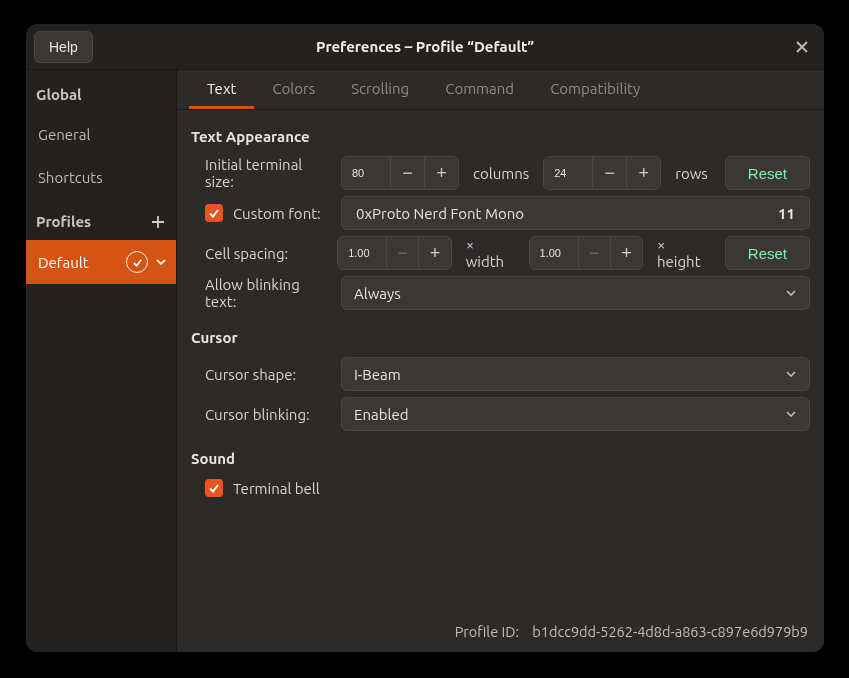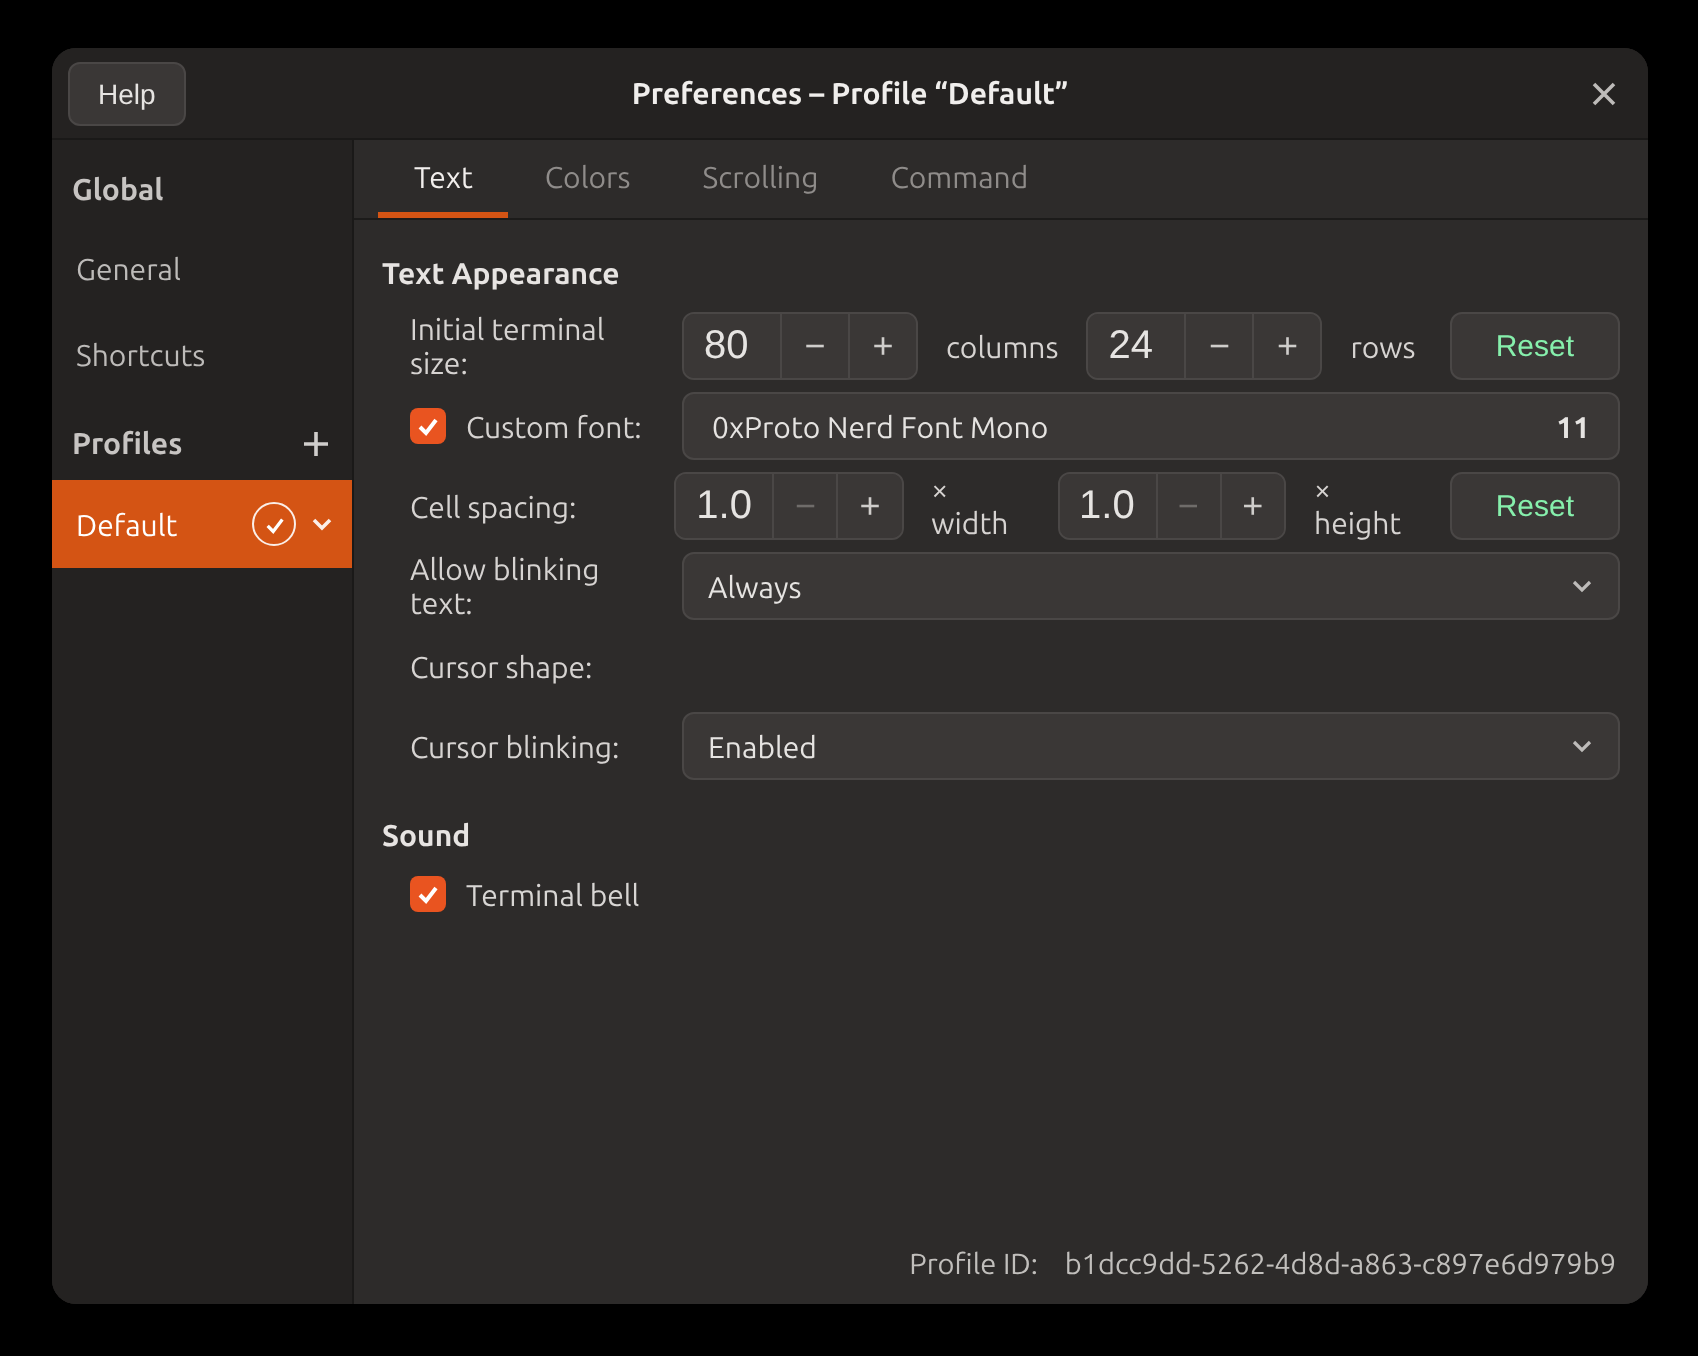--- a/index.html
+++ b/index.html
@@ -80,21 +80,21 @@
     flex-shrink: 0;
   }
   .checkbox svg { width: 12px; height: 12px; stroke: #fff; }
   
   .spin {
     display: inline-flex; height: 34px; border: 1px solid #4a4746; border-radius: 6px;
     overflow: hidden; background: #3a3736;
   }
   .spin input {
     width: 48px; background: #3a3736; border: none; color: #e6e4e2;
-    padding: 0 10px; font-size: 20px; outline: none;
+    padding: 0 10px; font-size: 11px; outline: none;
   }
   .spin button {
     width: 34px; background: #3a3736; border: none; border-left: 1px solid #4a4746;
     color: #cfcdcb; cursor: pointer; font-size: 18px; display: flex; align-items: center; justify-content: center;
   }
   .spin button.dim { color: #6f6c6a; }
   .unit { color: #d6d3d1; padding: 0 4px; }
   .reset {
     margin-left: auto; height: 34px; padding: 0 22px; background: #3a3736;
     border: 1px solid #4a4746; border-radius: 6px; color: #86efac; cursor: pointer; font-size: 15px;
@@ -160,20 +160,21 @@
       </div>
     </div>
 
     <div class="main">
 
       <div class="tabs">
         <div class="tab active">Text</div>
         <div class="tab">Colors</div>
         <div class="tab">Scrolling</div>
         <div class="tab">Command</div>
+        <div class="tab">Compatibility</div>
       </div>
 
       <div class="content">
 
         <div class="section-head">Text Appearance</div>
 
         <div class="row">
           <div class="label">Initial terminal size:</div>
           <div class="spin">
             <input value="80" style="">
@@ -225,23 +226,30 @@
         <div class="row">
           <div class="label">Allow blinking text:</div>
           <div class="sel">
             <span>Always</span>
             <svg class="chev2" viewBox="0 0 12 12" fill="none" stroke-width="1.6">
                 <path d="M2 4 L6 8 L10 4"></path>
               </svg>
           </div>
         </div>
 
+        <div class="section-head" style="padding-top:16px;">Cursor</div>
 
         <div class="row">
           <div class="label">Cursor shape:</div>
+          <div class="sel">
+            <span>I-Beam</span>
+            <svg class="chev2" viewBox="0 0 12 12" fill="none" stroke-width="1.6">
+                <path d="M2 4 L6 8 L10 4"></path>
+              </svg>
+          </div>
         </div>
 
         <div class="row">
           <div class="label">Cursor blinking:</div>
           <div class="sel">
             <span>Enabled</span>
             <svg class="chev2" viewBox="0 0 12 12" fill="none" stroke-width="1.6">
                 <path d="M2 4 L6 8 L10 4"></path>
               </svg>
           </div>

